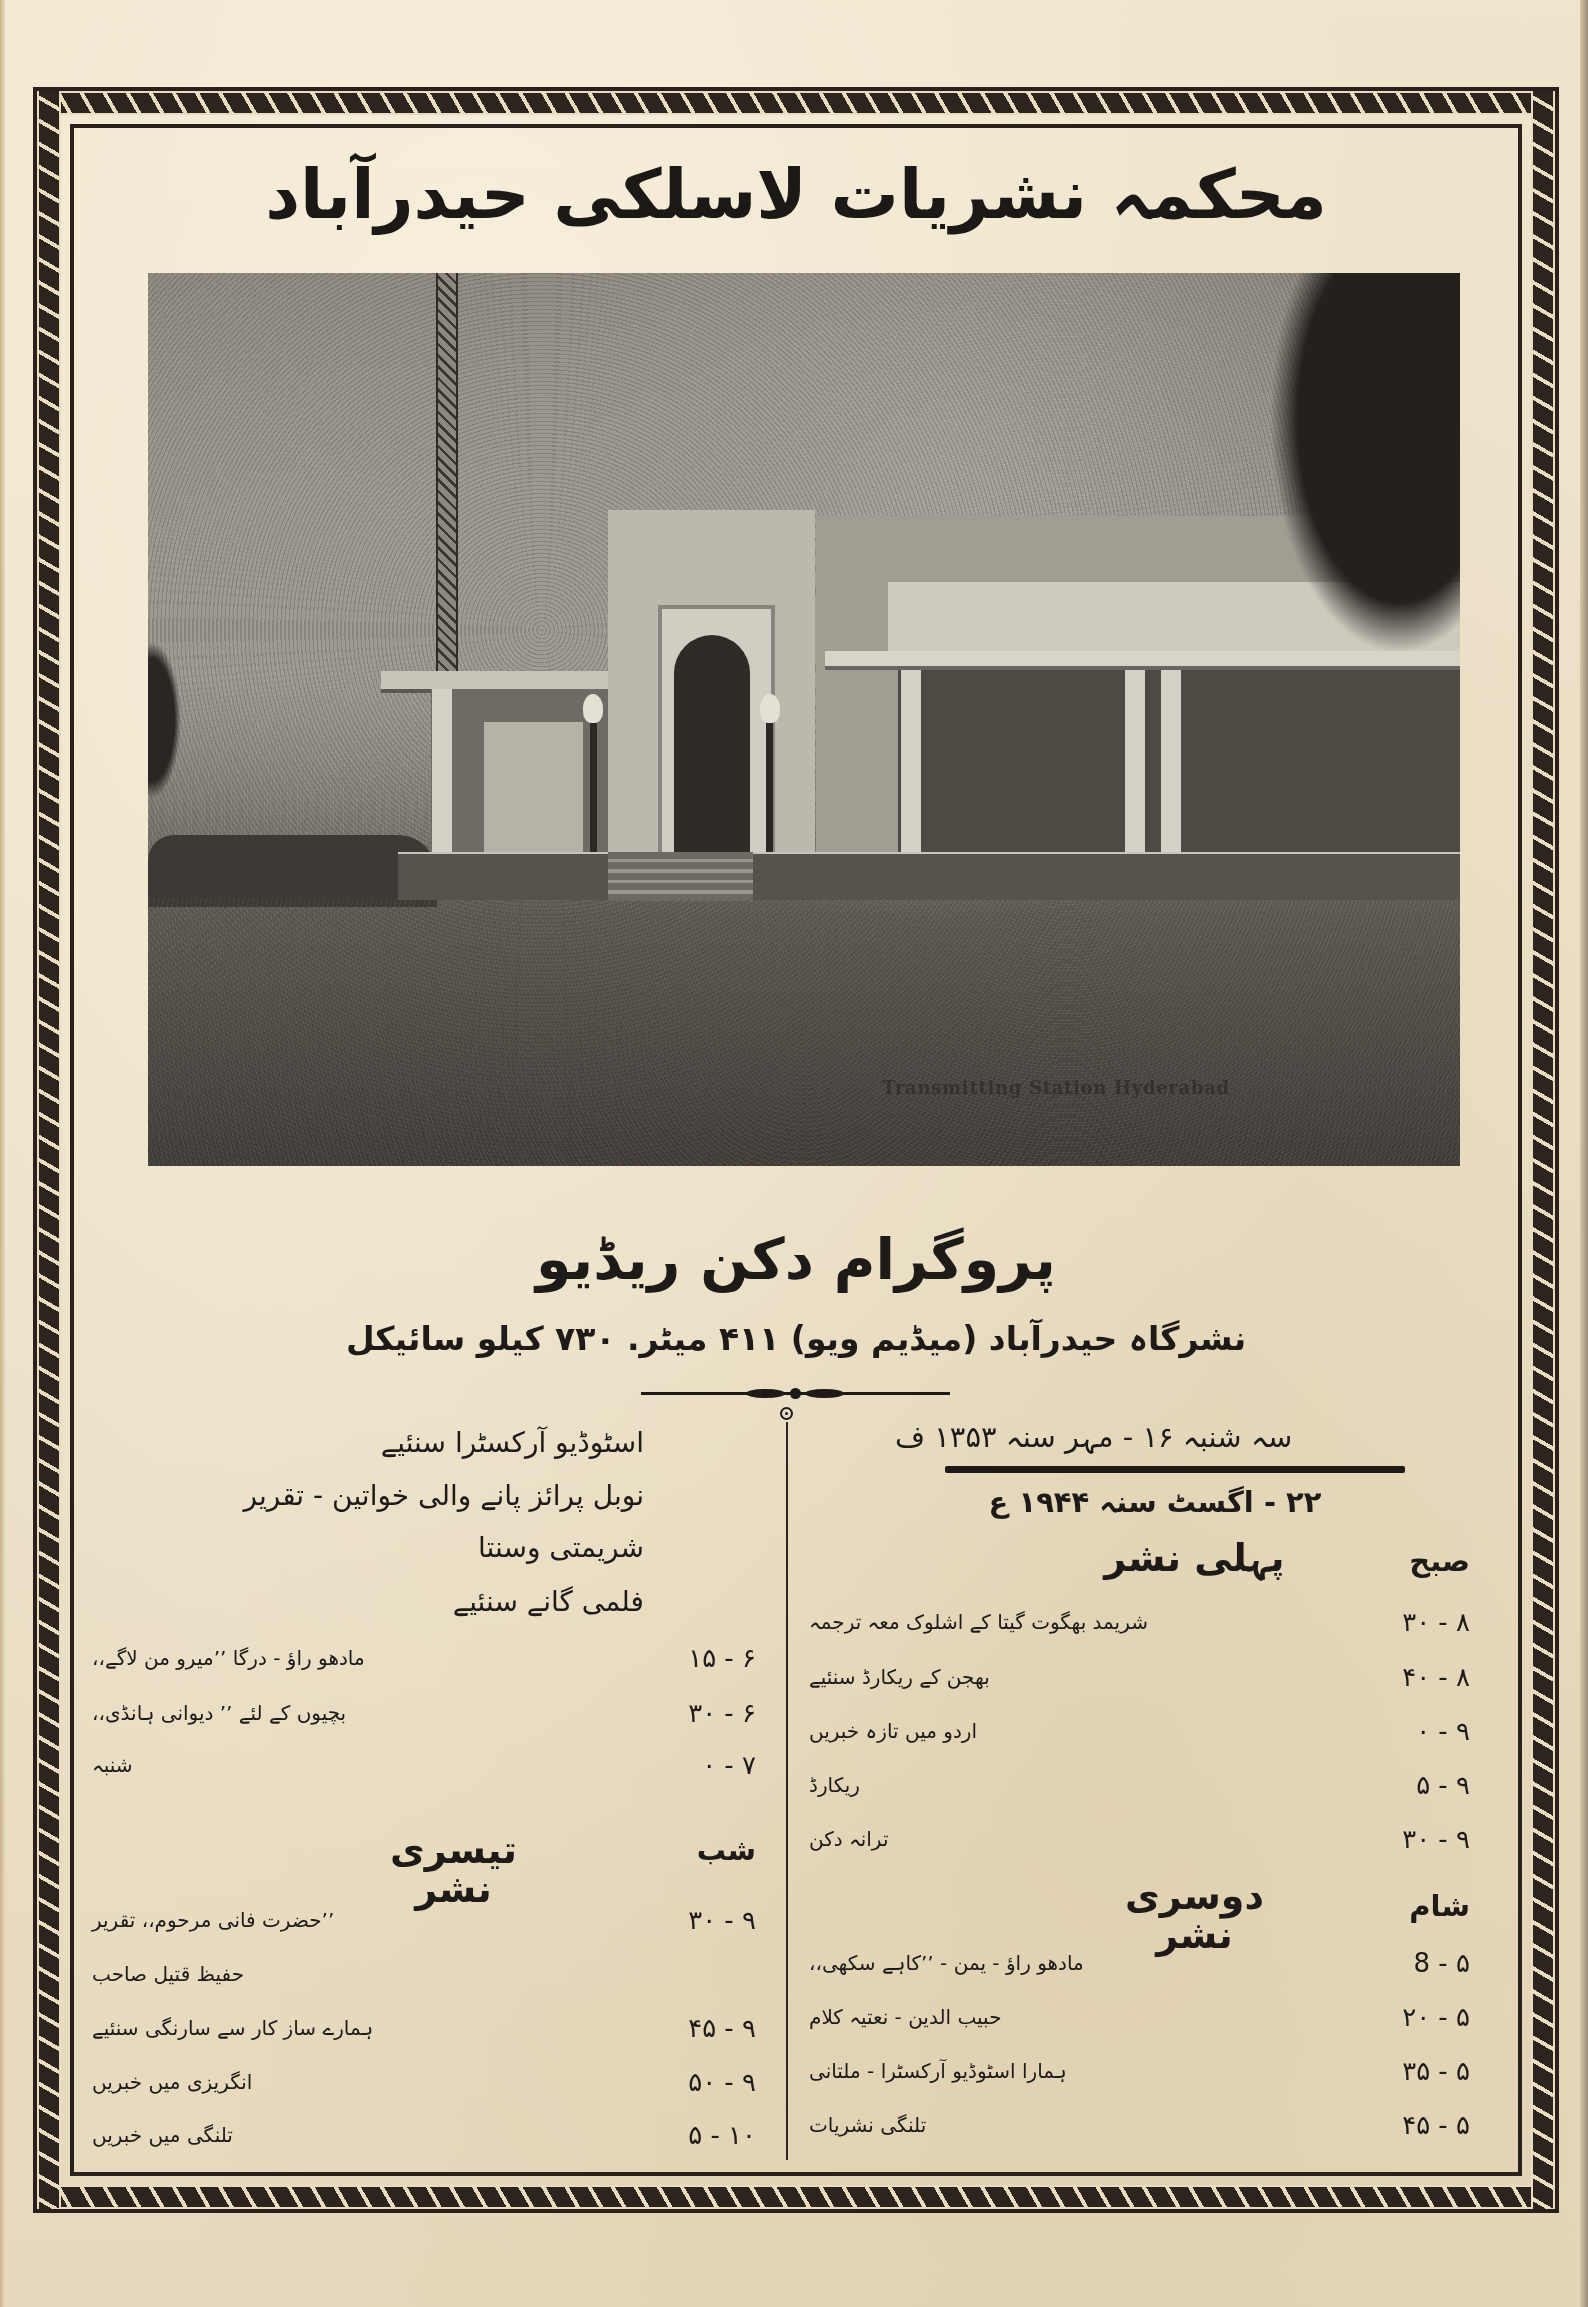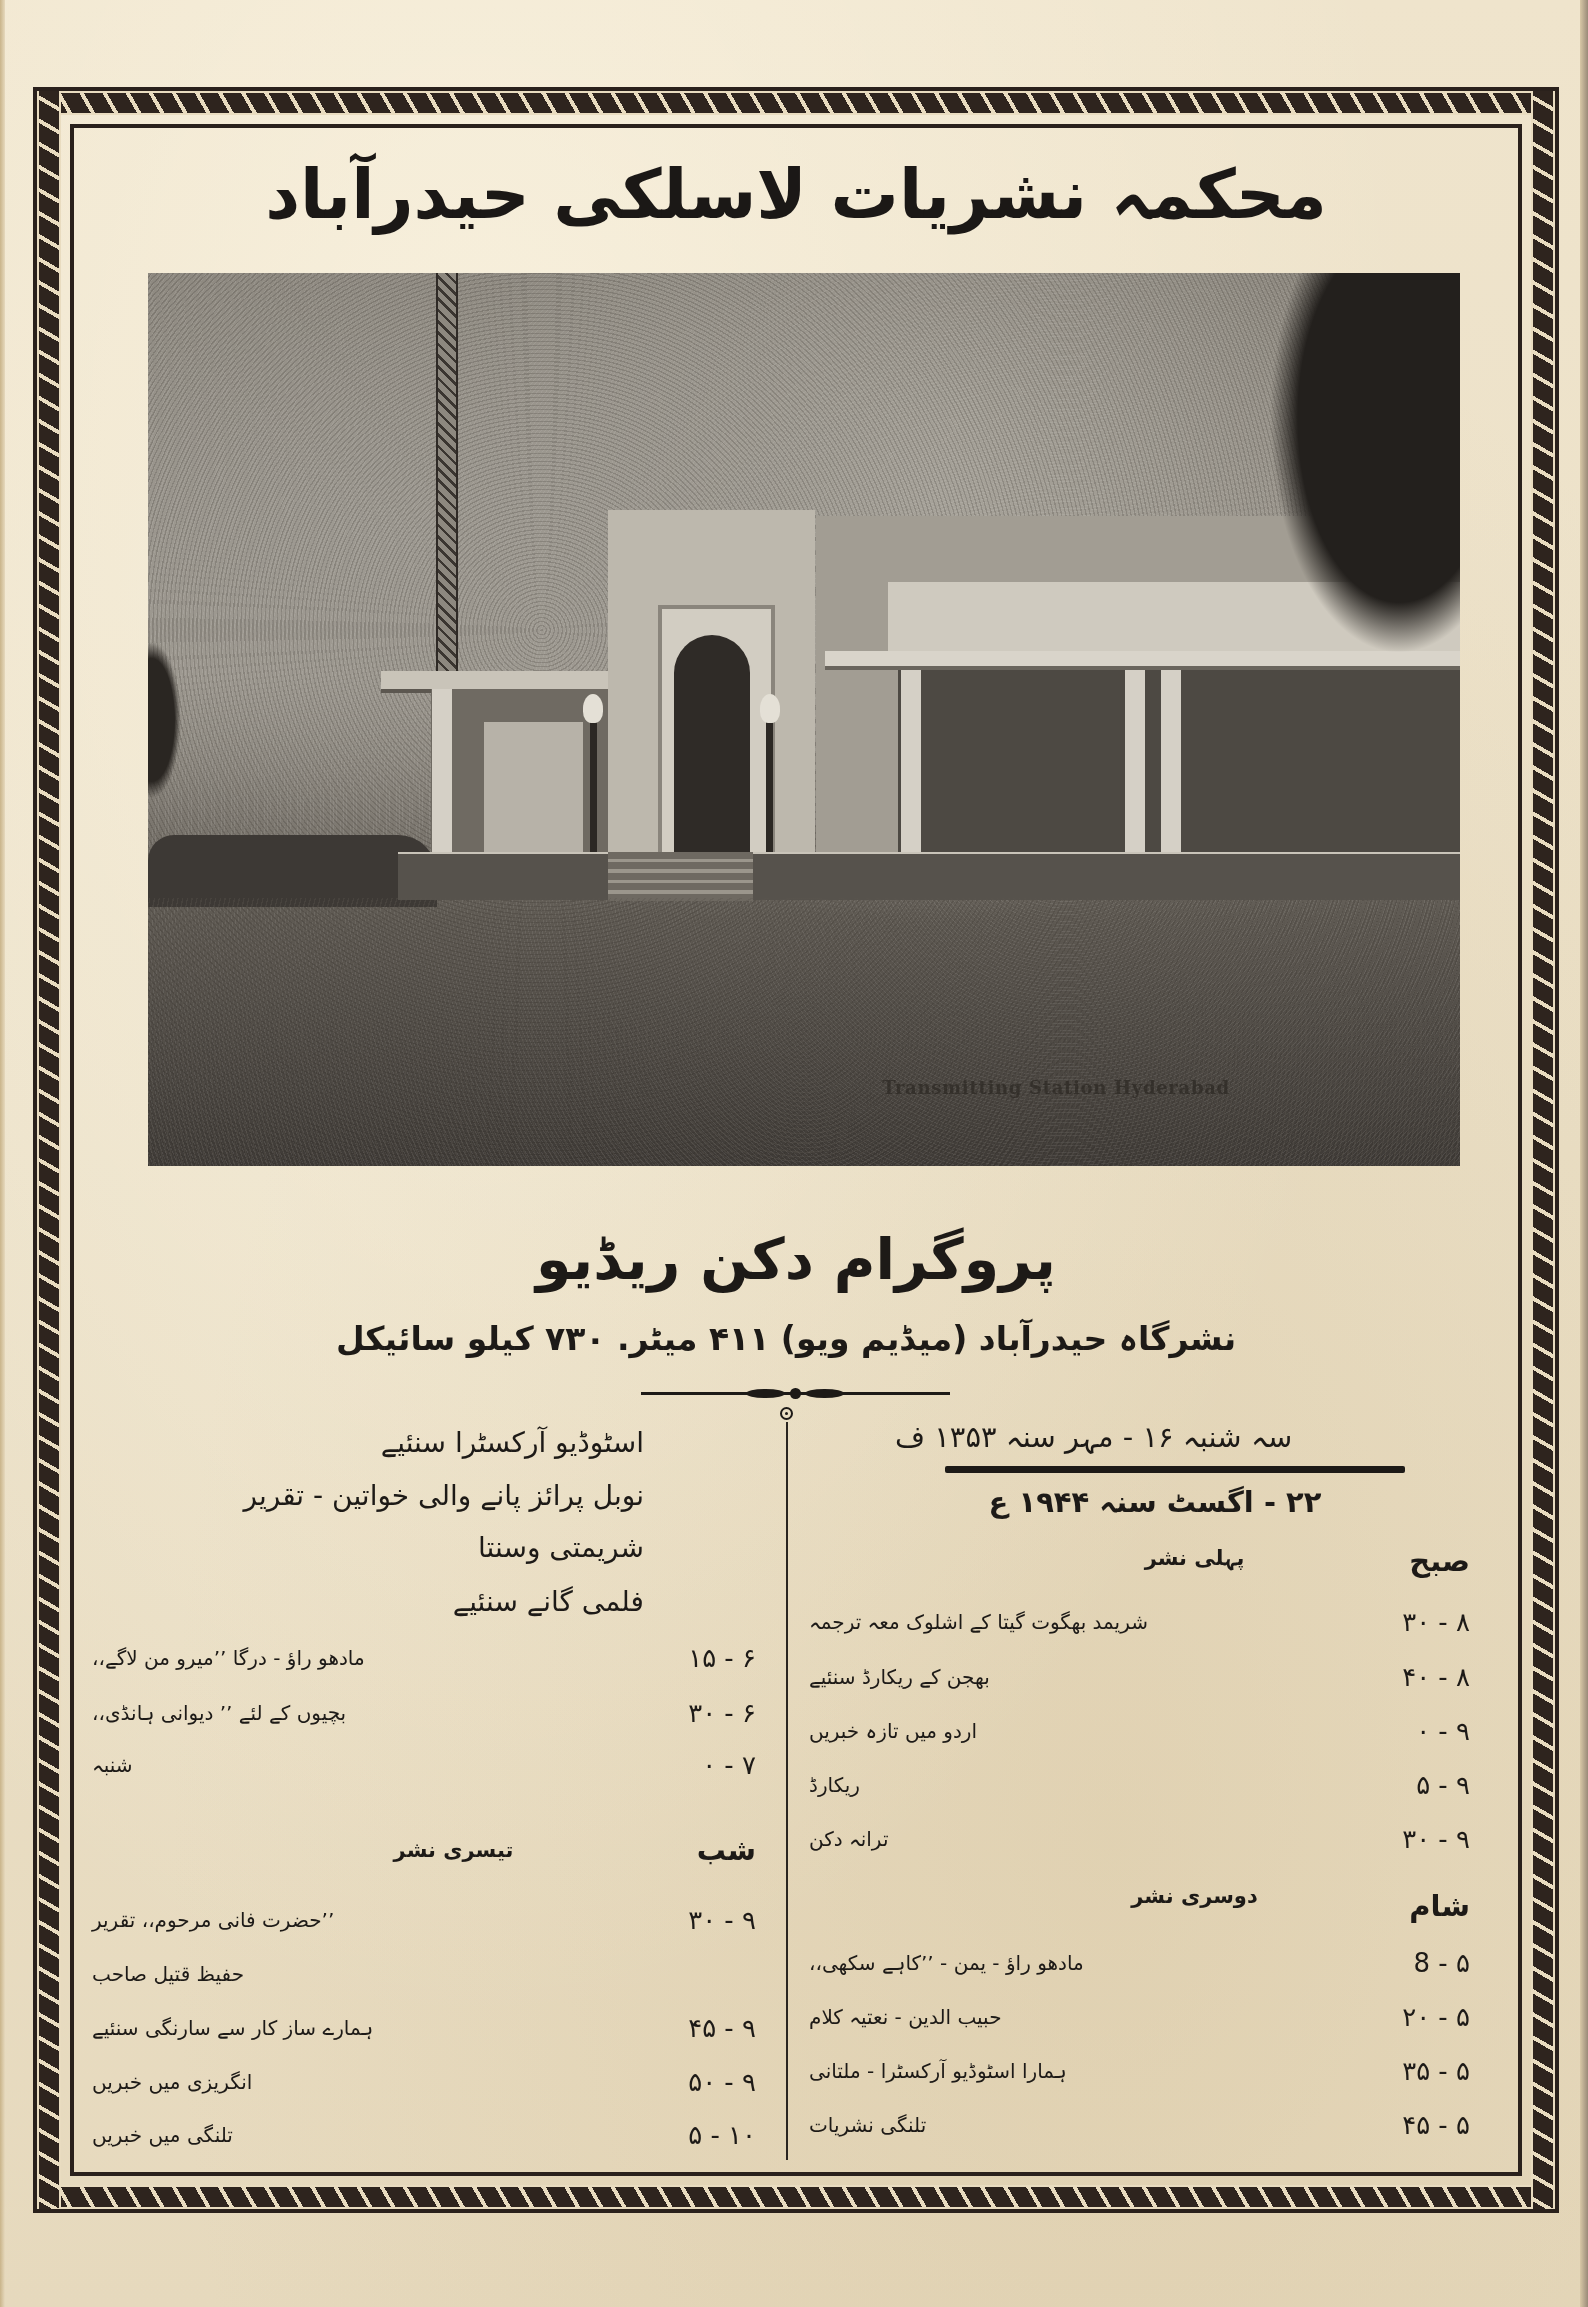--- a/index.html
+++ b/index.html
@@ -151,21 +151,21 @@
     font-family: "DejaVu Serif", serif; font-size: 18px; font-weight: bold; color: #2c2823;
     opacity: 0.7; letter-spacing: 0.7px;
   }
 
   
   .program-title {
     position: absolute; left: 70px; width: 1452px; top: 1220px; text-align: center; direction: rtl;
     font-family: "DejaVu Sans", sans-serif; font-weight: bold; font-size: 57px; line-height: 79px;
   }
   .station-line {
-    position: absolute; left: 60px; width: 1452px; top: 1312px; text-align: center; direction: rtl;
+    position: absolute; left: 70px; width: 1452px; top: 1312px; text-align: center; direction: rtl;
     font-family: "DejaVu Sans", sans-serif; font-weight: bold; font-size: 33px; line-height: 53px;
   }
 
   
   .ornament {
     position: absolute; left: 641px; top: 1389px; width: 309px; height: 9.2px;
   }
   .ornament .line { position: absolute; left: 0; right: 0; top: 3.3px; height: 2.6px; background: #1d1a17; }
   .ornament .lobe-l { position: absolute; left: 105px; top: 0; width: 39px; height: 9.2px; background: #1d1a17; border-radius: 50%; }
   .ornament .lobe-r { position: absolute; left: 164px; top: 0; width: 39px; height: 9.2px; background: #1d1a17; border-radius: 50%; }
@@ -197,21 +197,21 @@
   }
   .date-greg {
     position: absolute; right: 85px; top: 72px; width: 500px; text-align: center;
     font-size: 29px; font-weight: bold; line-height: 46px;
   }
 
   .period-label {
     position: absolute; right: 20px; font-size: 29px; font-weight: bold; line-height: 39px;
   }
   .section-title {
-    position: absolute; font-size: 21px; font-weight: bold; line-height: 39px; text-align: center;
+    position: absolute; font-size: 38px; font-weight: bold; line-height: 39px; text-align: center;
   }
   .row {
     position: absolute; right: 20px; left: 0; height: 46px; display: flex; flex-direction: row; align-items: center;
   }
   .row .time {
     width: 125px; flex: none; font-size: 26px; text-align: right; letter-spacing: 2.6px; direction: rtl;
   }
   .row .item {
     flex: 1; font-size: 20px; text-align: left; white-space: nowrap;
   }

